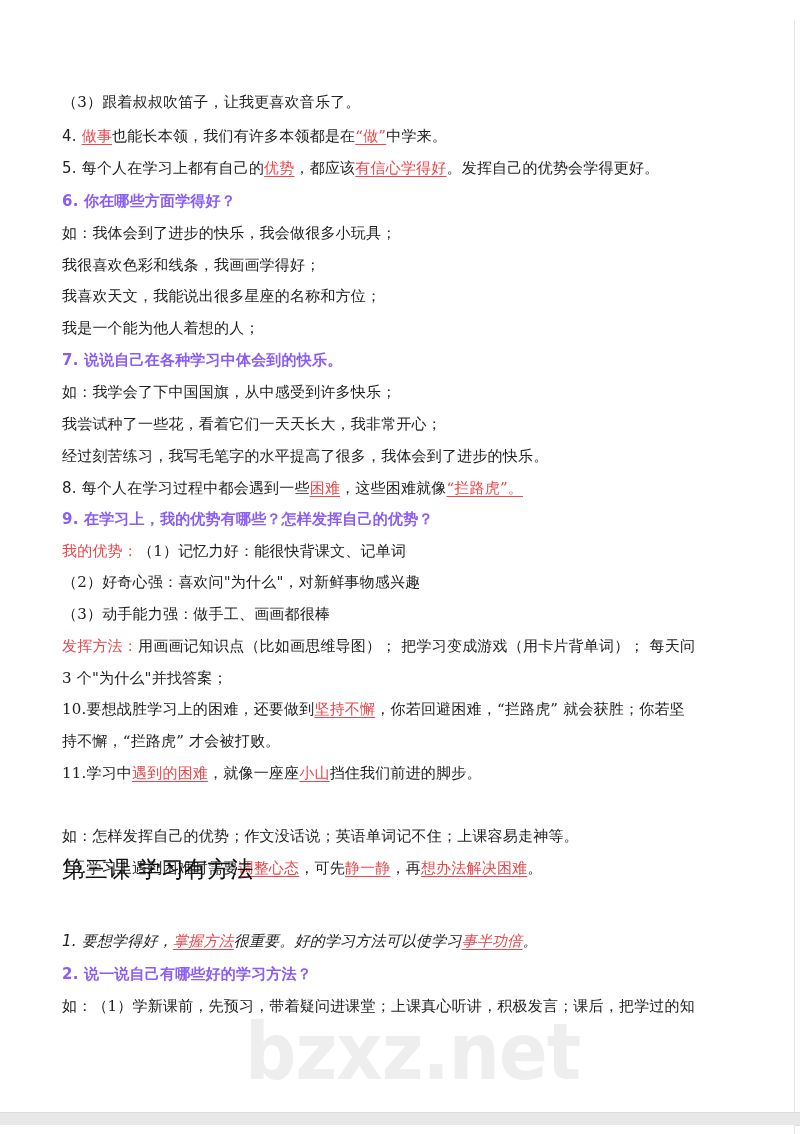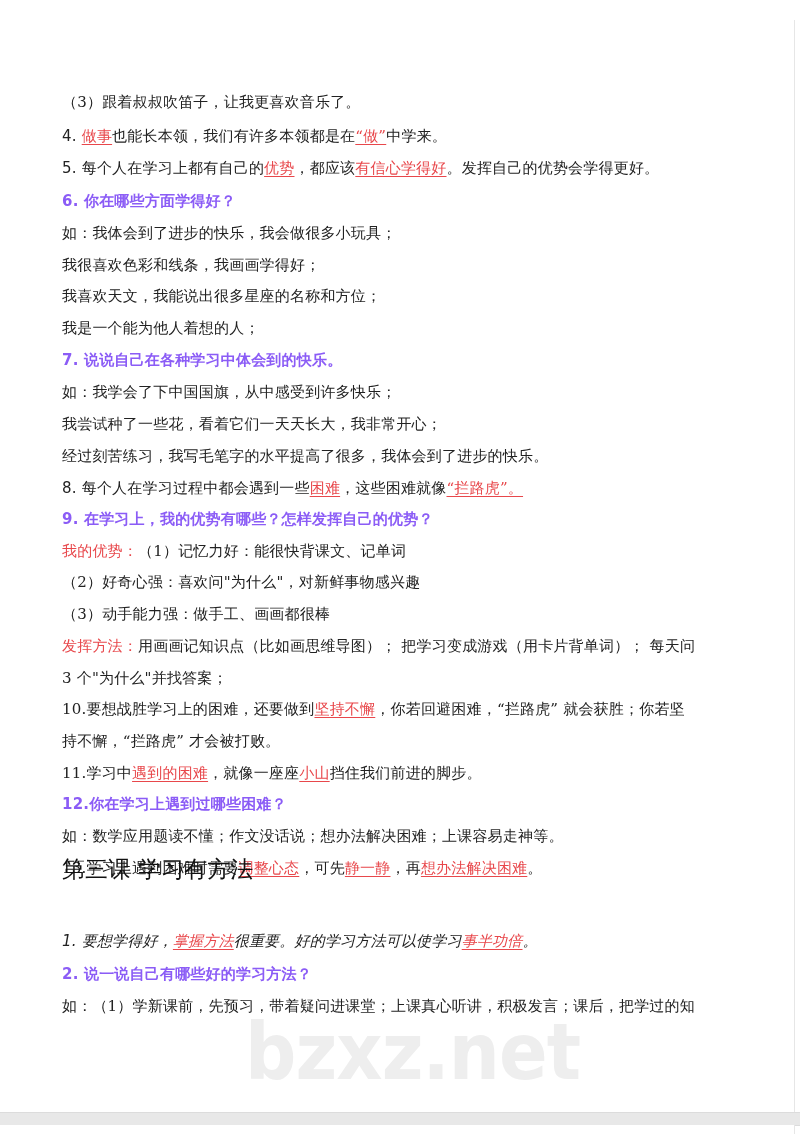--- a/index.html
+++ b/index.html
@@ -140,22 +140,21 @@
 
   <div class="line" style="top:679px;">
     <span>10.要想战胜学习上的困难，还要做到</span><span class="u">坚持不懈</span><span>，你若回避困难，“拦路虎” 就会获胜；你若坚</span>
   </div>
   <div class="line" style="top:711px;">持不懈，“拦路虎” 才会被打败。</div>
 
   <div class="line" style="top:743px;">
     <span>11.学习中</span><span class="u">遇到的困难</span><span>，就像一座座</span><span class="u">小山</span><span>挡住我们前进的脚步。</span>
   </div>
 
-  <div class="line green" style="top:774px;">12.你在学习上遇到过哪些困难？</div>
-  <div class="line" style="top:806px;">如：数学应用题读不懂；作文没话说；想办法解决困难；上课容易走神等。</div>
+  <div class="line" style="top:806px;">如：怎样发挥自己的优势；作文没话说；英语单词记不住；上课容易走神等。</div>
 
   <div class="line" style="top:838px;">
     <span>13.学习上遇到困难时需要</span><span class="u">调整心态</span><span>，可先</span><span class="u">静一静</span><span>，再</span><span class="u">想办法解决困难</span><span>。</span>
   </div>
 
   <div class="lesson-title">第三课  学习有方法</div>
 
   <div class="line" style="top:911px;font-style:italic;">
     <span class="num">1. </span><span>要想学得好，</span><span class="u">掌握方法</span><span>很重要。好的学习方法可以使学习</span><span class="u">事半功倍</span><span>。</span>
   </div>

